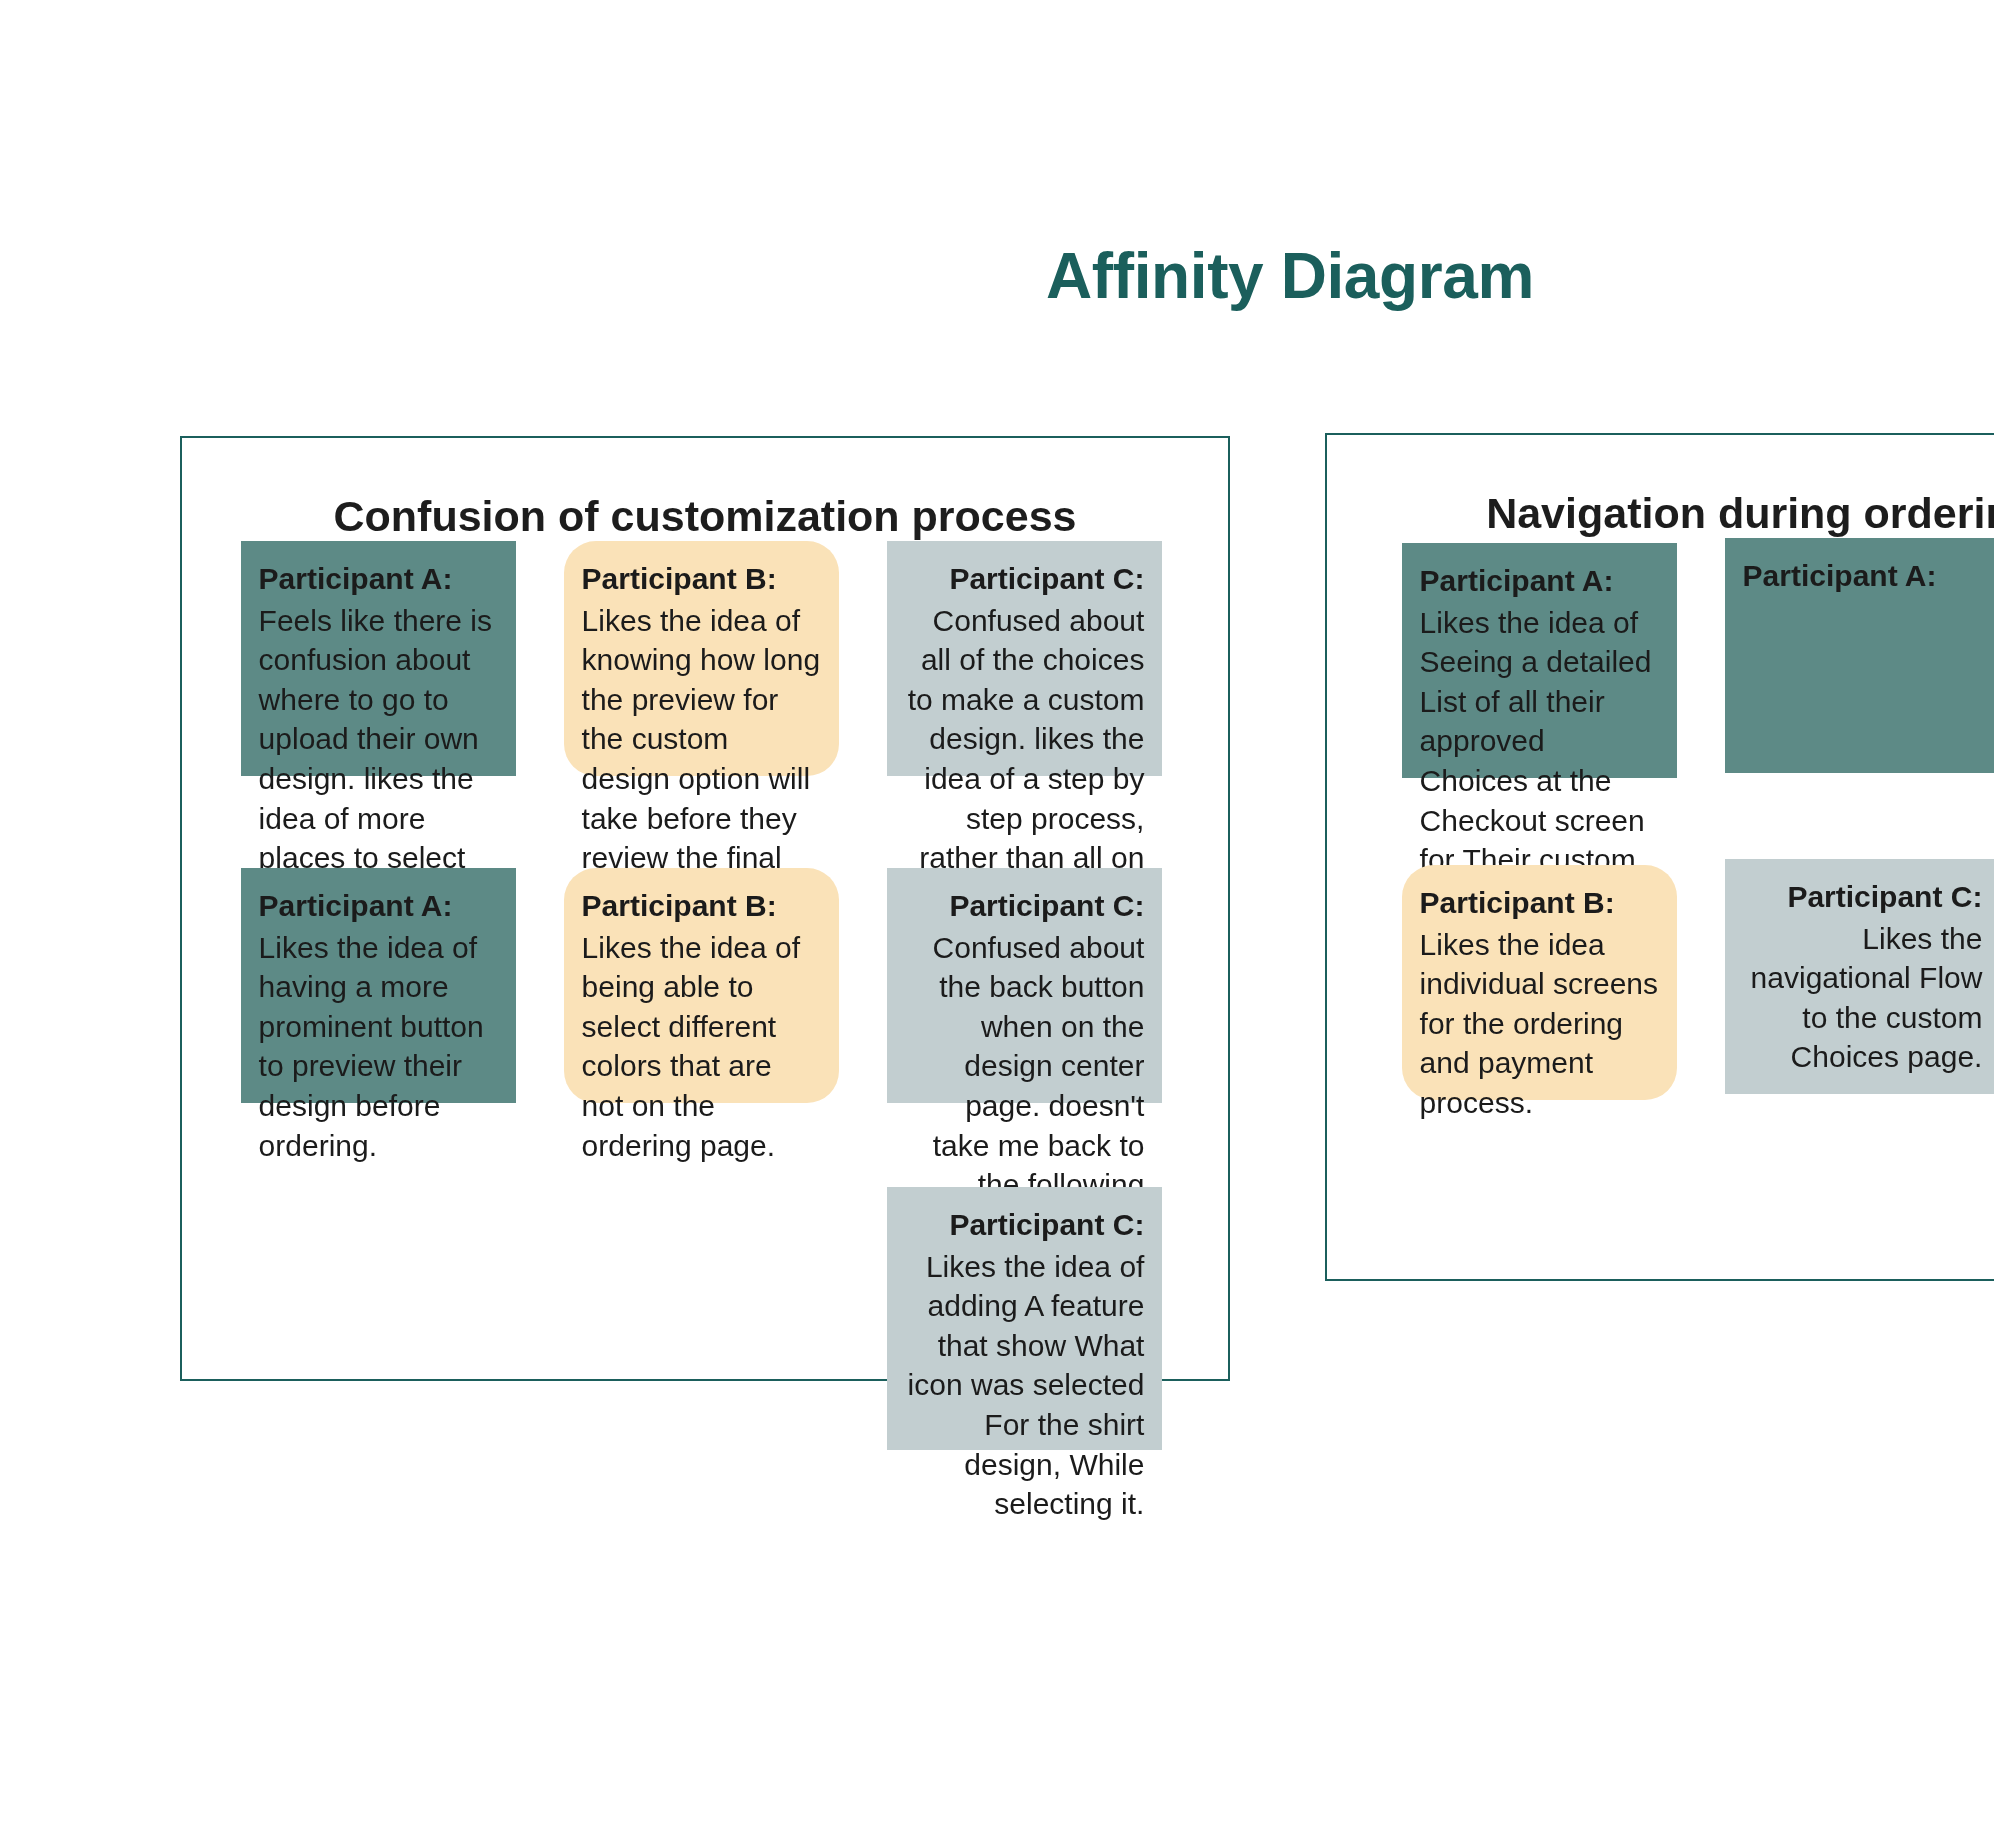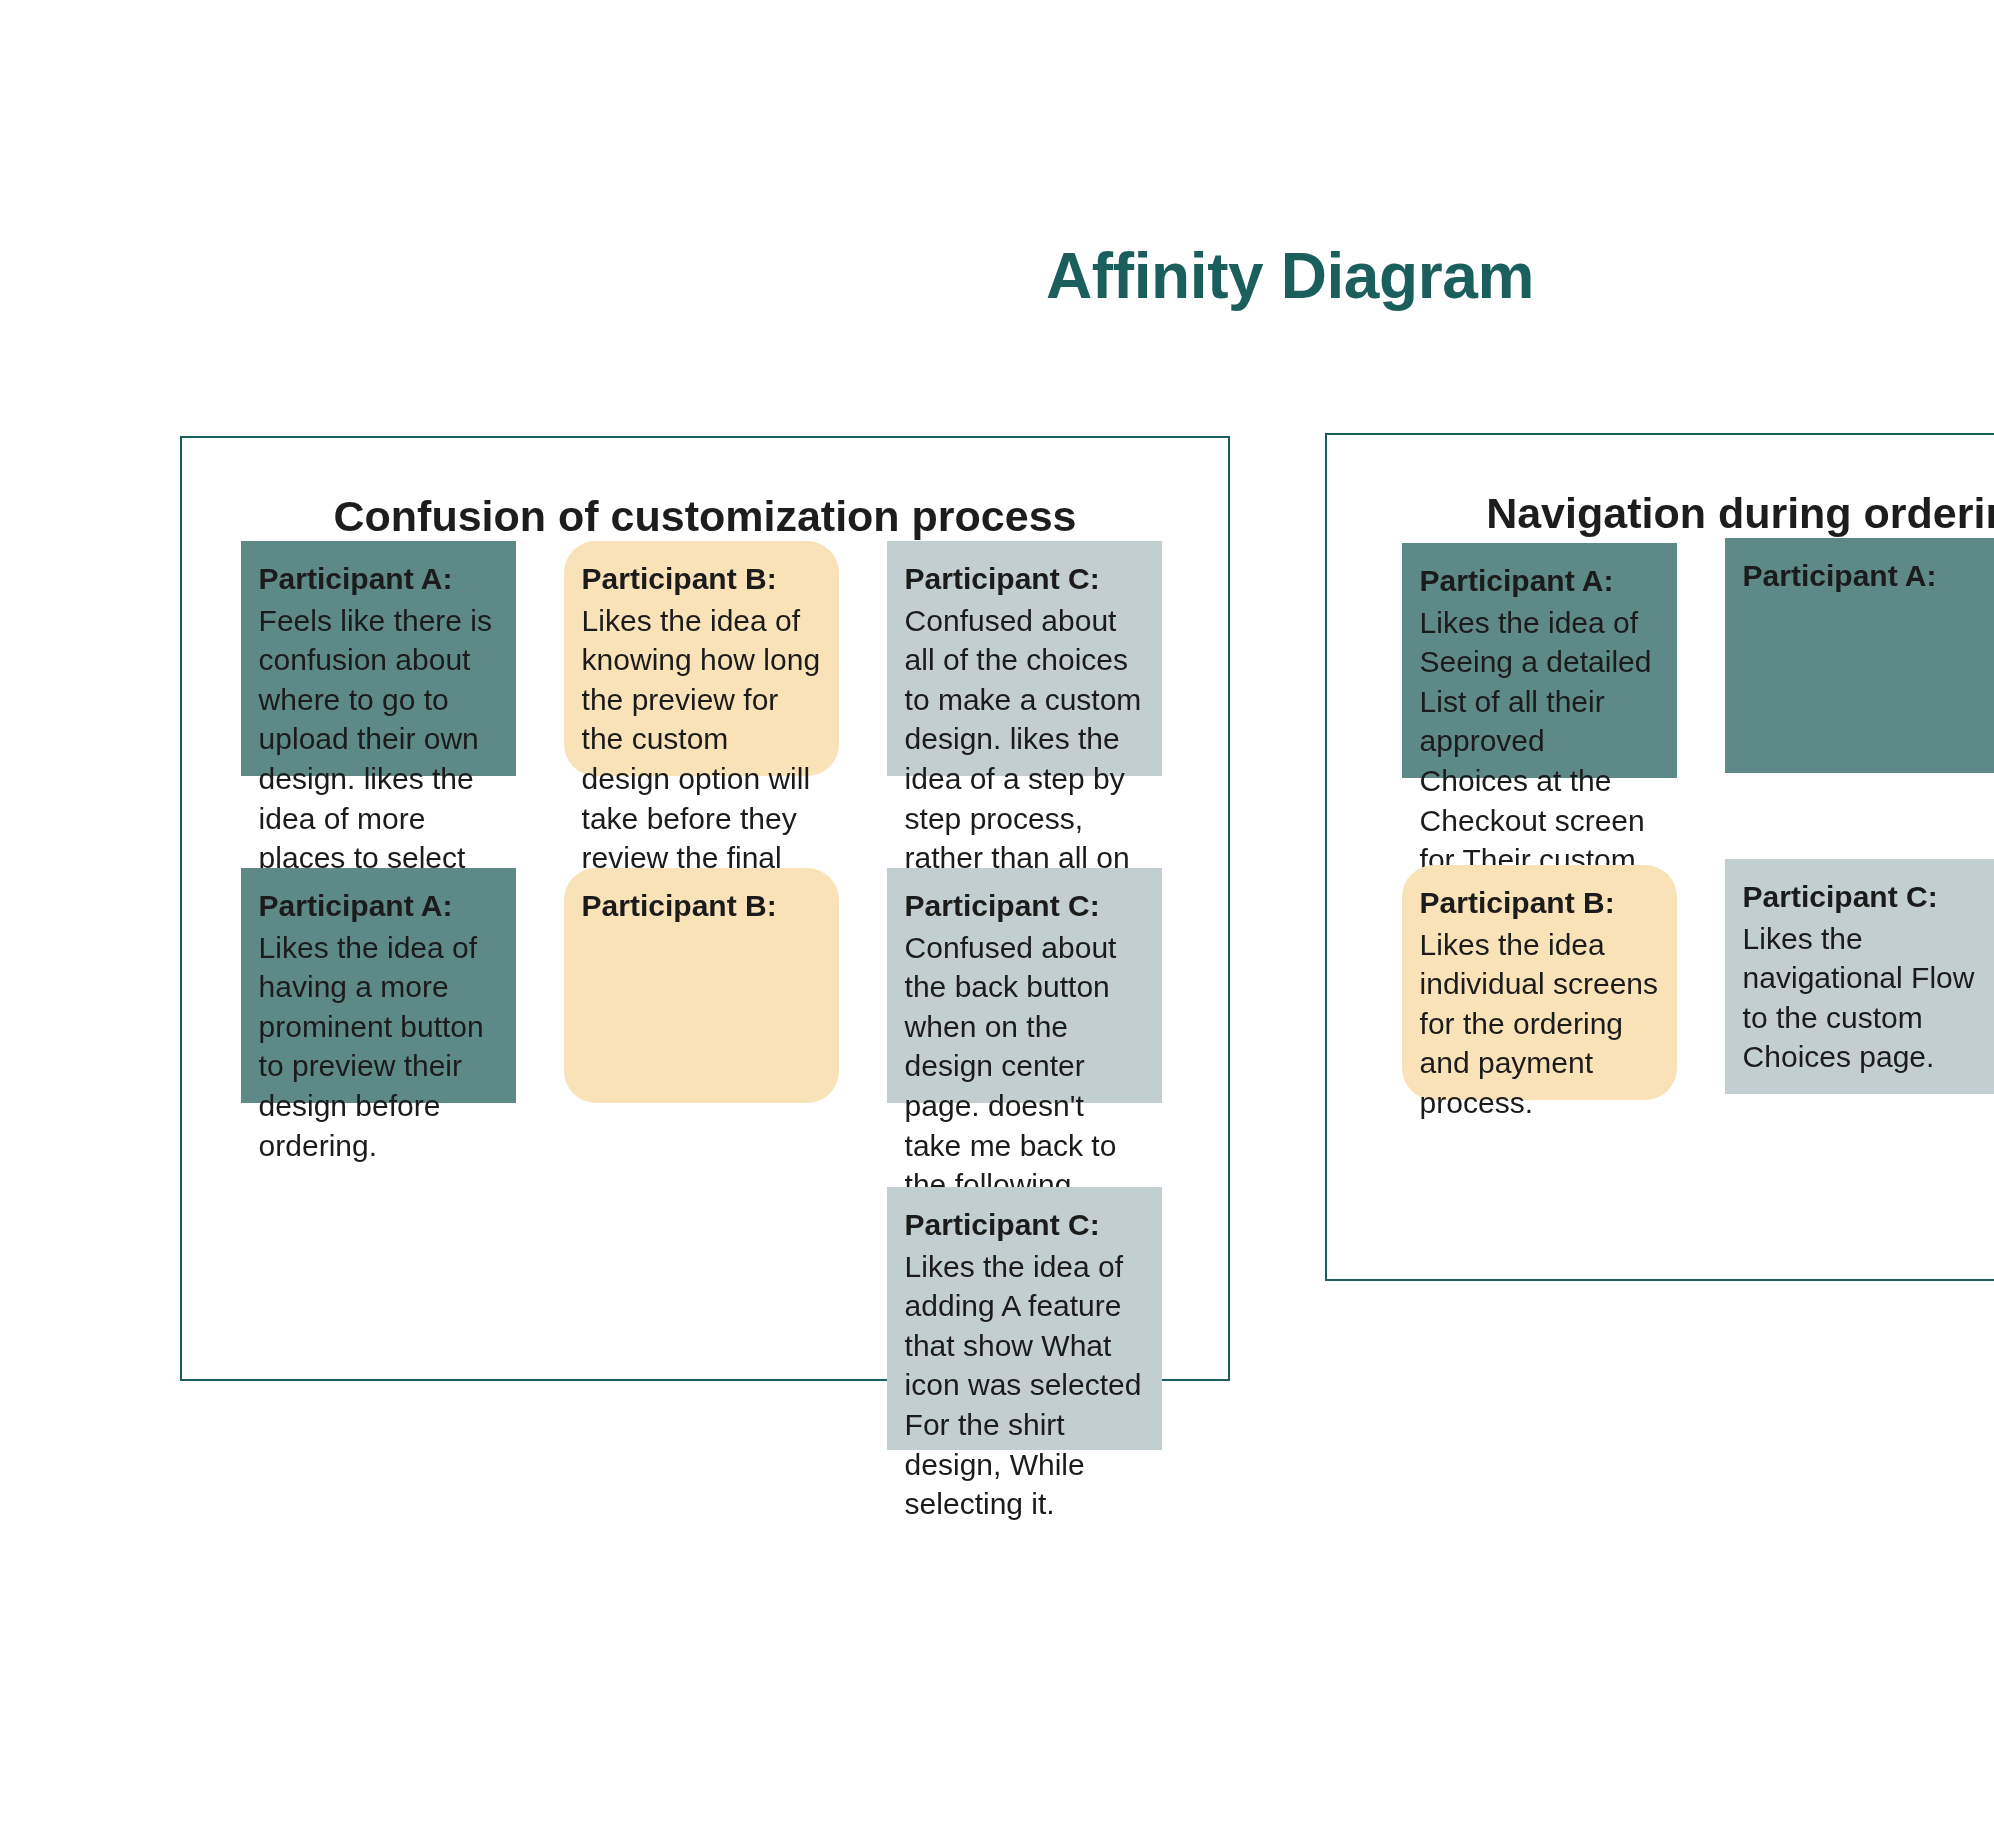--- a/index.html
+++ b/index.html
@@ -78,21 +78,21 @@
     display: block;
     margin-bottom: 1.6px;
   }
   .note .note-body {
     display: block;
     white-space: pre-line;
   }
 
   .teal   { background: #5d8a86; }
   .cream  { background: #fae2b8; border-radius: 32px; }
-  .grey   { background: #c2ced0; }
+  .grey   { background: #c2ced0; text-align: right; }
 </style>
 </head>
 <body>
 
 <div id="page-title">Affinity Diagram</div>
 
 <div class="cluster" id="cluster-0">
   <div class="cluster-title">Confusion of customization process</div>
   <div class="notes" id="notes-0">
       <div class="note teal" style="left: 59px; top: 103px; width: 275px; height: 235px;">
@@ -106,20 +106,21 @@
       <div class="note grey" style="left: 705px; top: 103px; width: 275px; height: 235px;">
         <span class="note-title">Participant C:</span>
         <span class="note-body">Confused about all of the choices to make a custom design. likes the idea of a step by step process, rather than all on one page.</span>
       </div>
       <div class="note teal" style="left: 59px; top: 430px; width: 275px; height: 235px;">
         <span class="note-title">Participant A:</span>
         <span class="note-body">Likes the idea of having a more prominent button  to preview their design before ordering.</span>
       </div>
       <div class="note cream" style="left: 382px; top: 430px; width: 275px; height: 235px;">
         <span class="note-title">Participant B:</span>
+        <span class="note-body">Likes the idea of being able to select different colors that are not on the ordering page.</span>
       </div>
       <div class="note grey" style="left: 705px; top: 430px; width: 275px; height: 235px;">
         <span class="note-title">Participant C:</span>
         <span class="note-body">Confused about the back button when on the design center page. doesn't take me back to the following page.</span>
       </div>
       <div class="note grey" style="left: 705px; top: 749px; width: 275px; height: 263px;">
         <span class="note-title">Participant C:</span>
         <span class="note-body">Likes the idea of adding A feature that show What icon was selected For the shirt design, While selecting it.</span>
       </div>
     </div>

